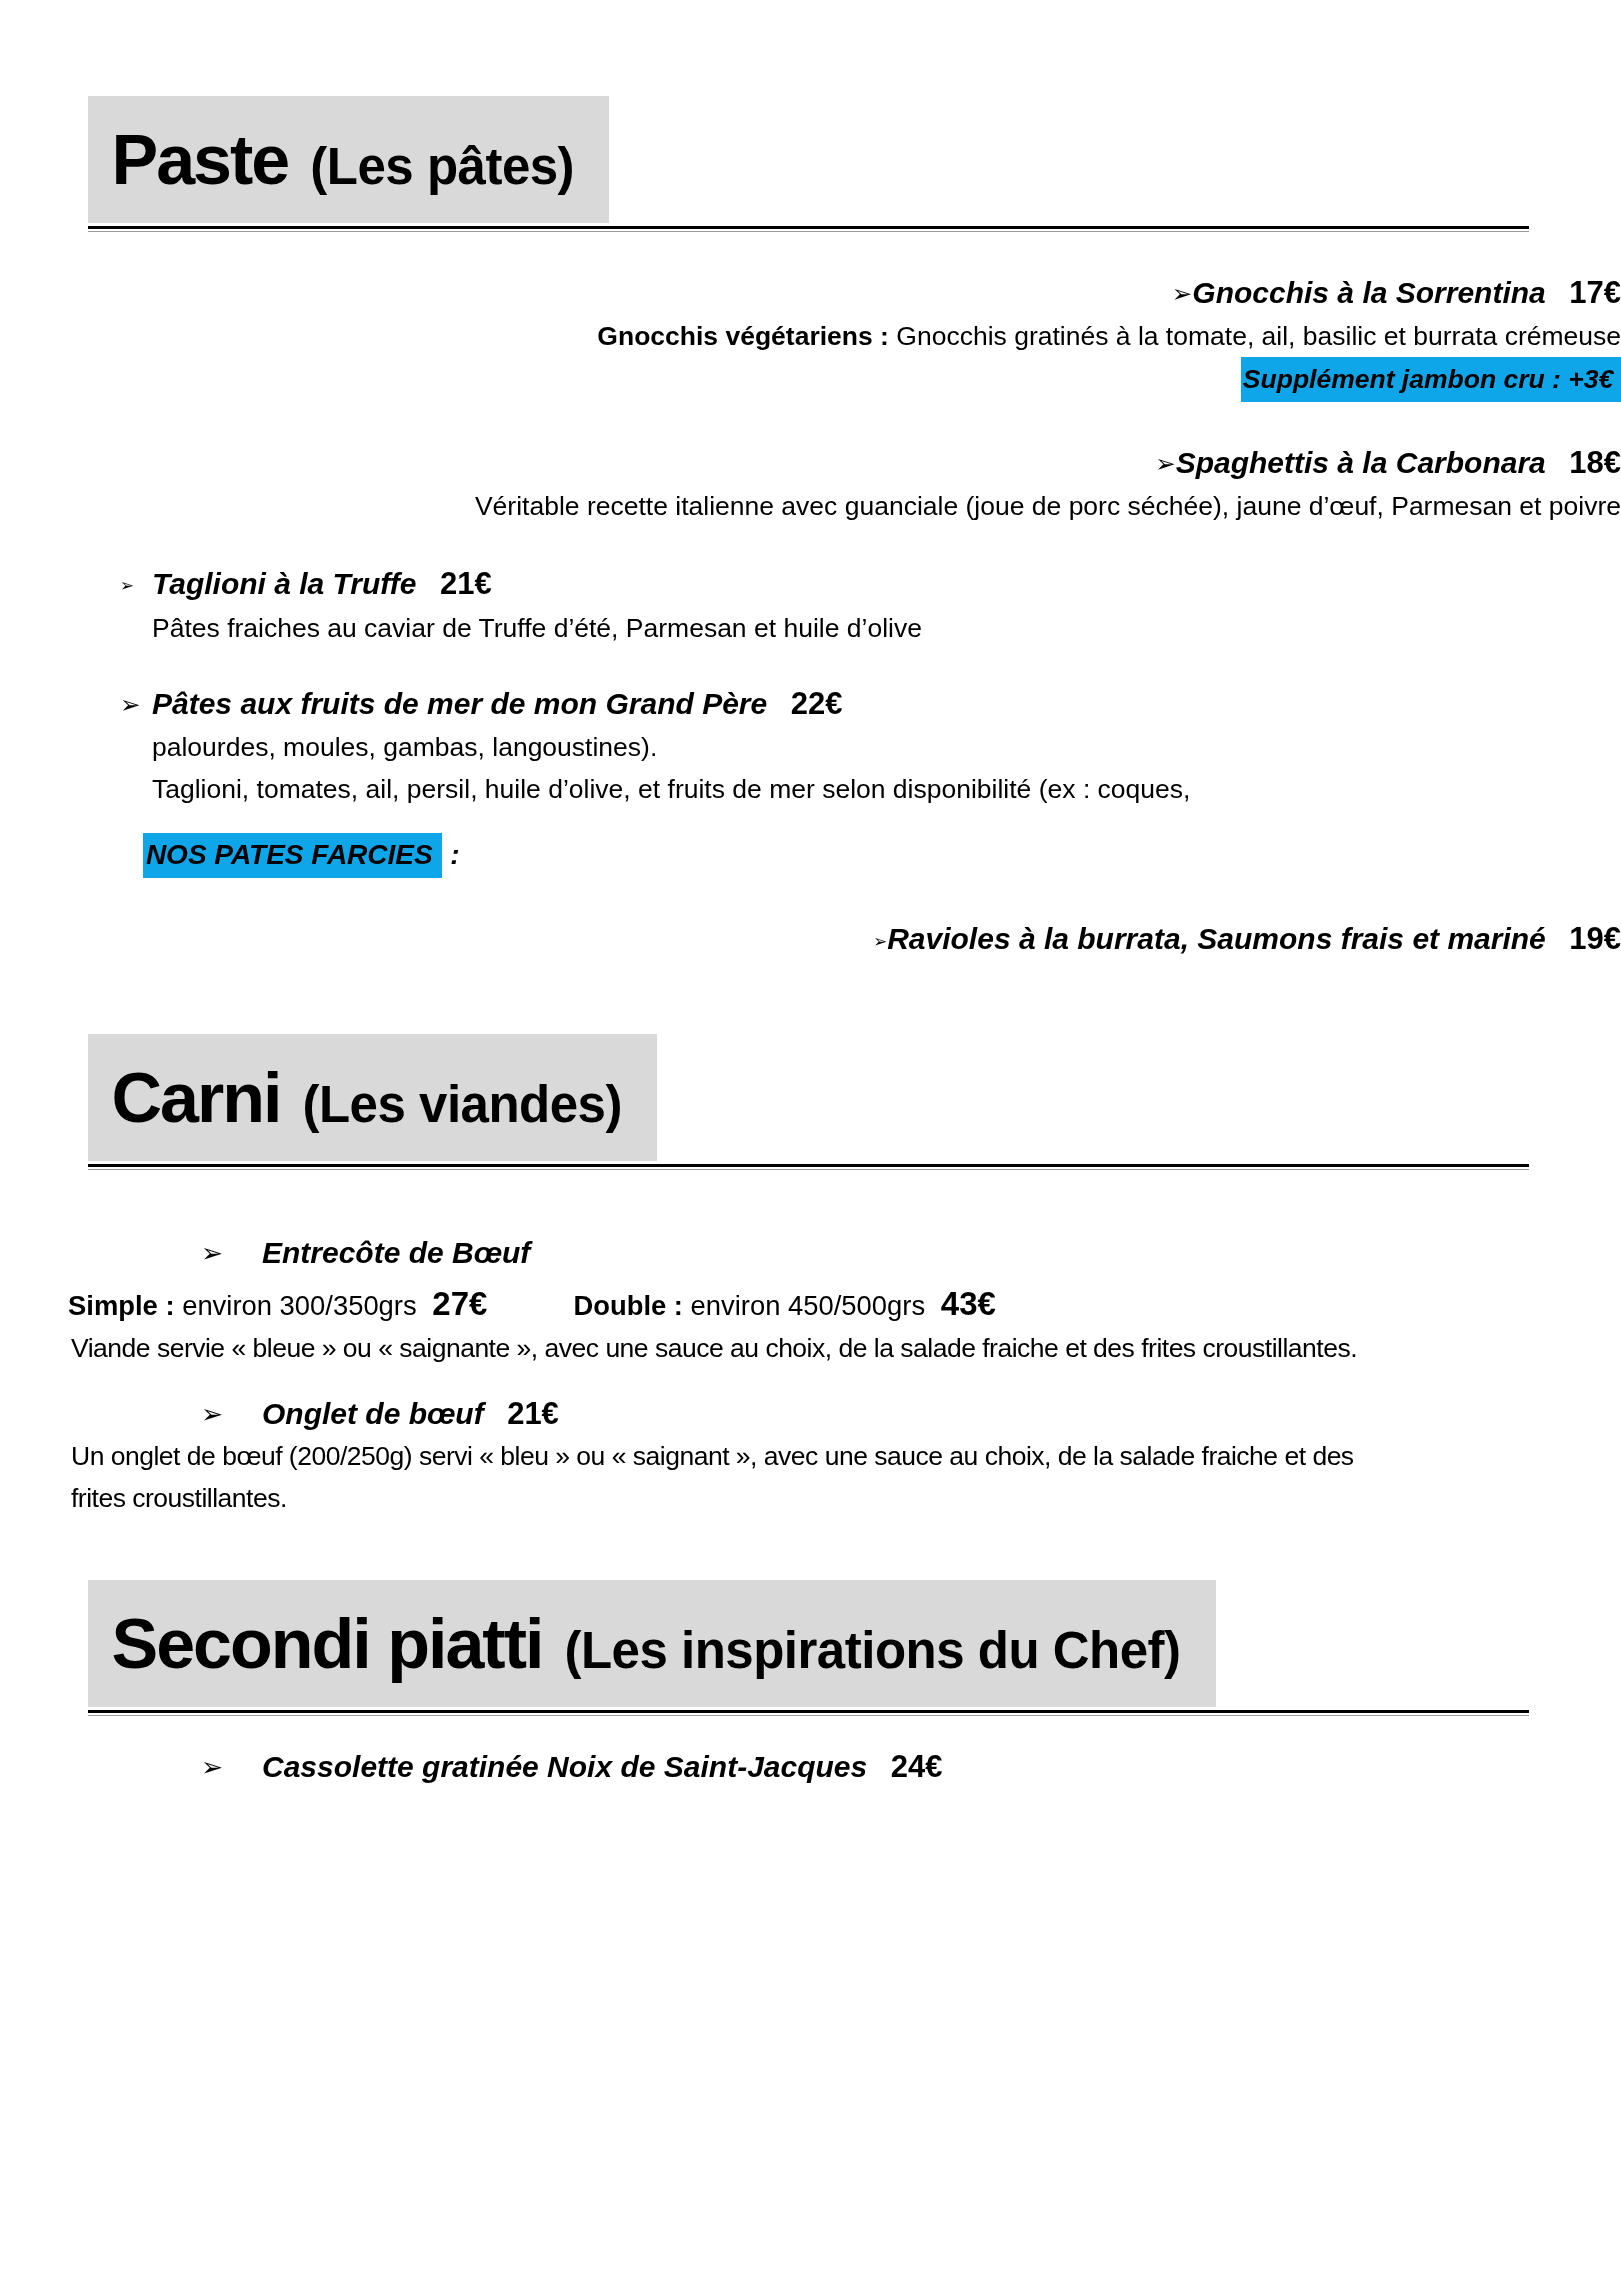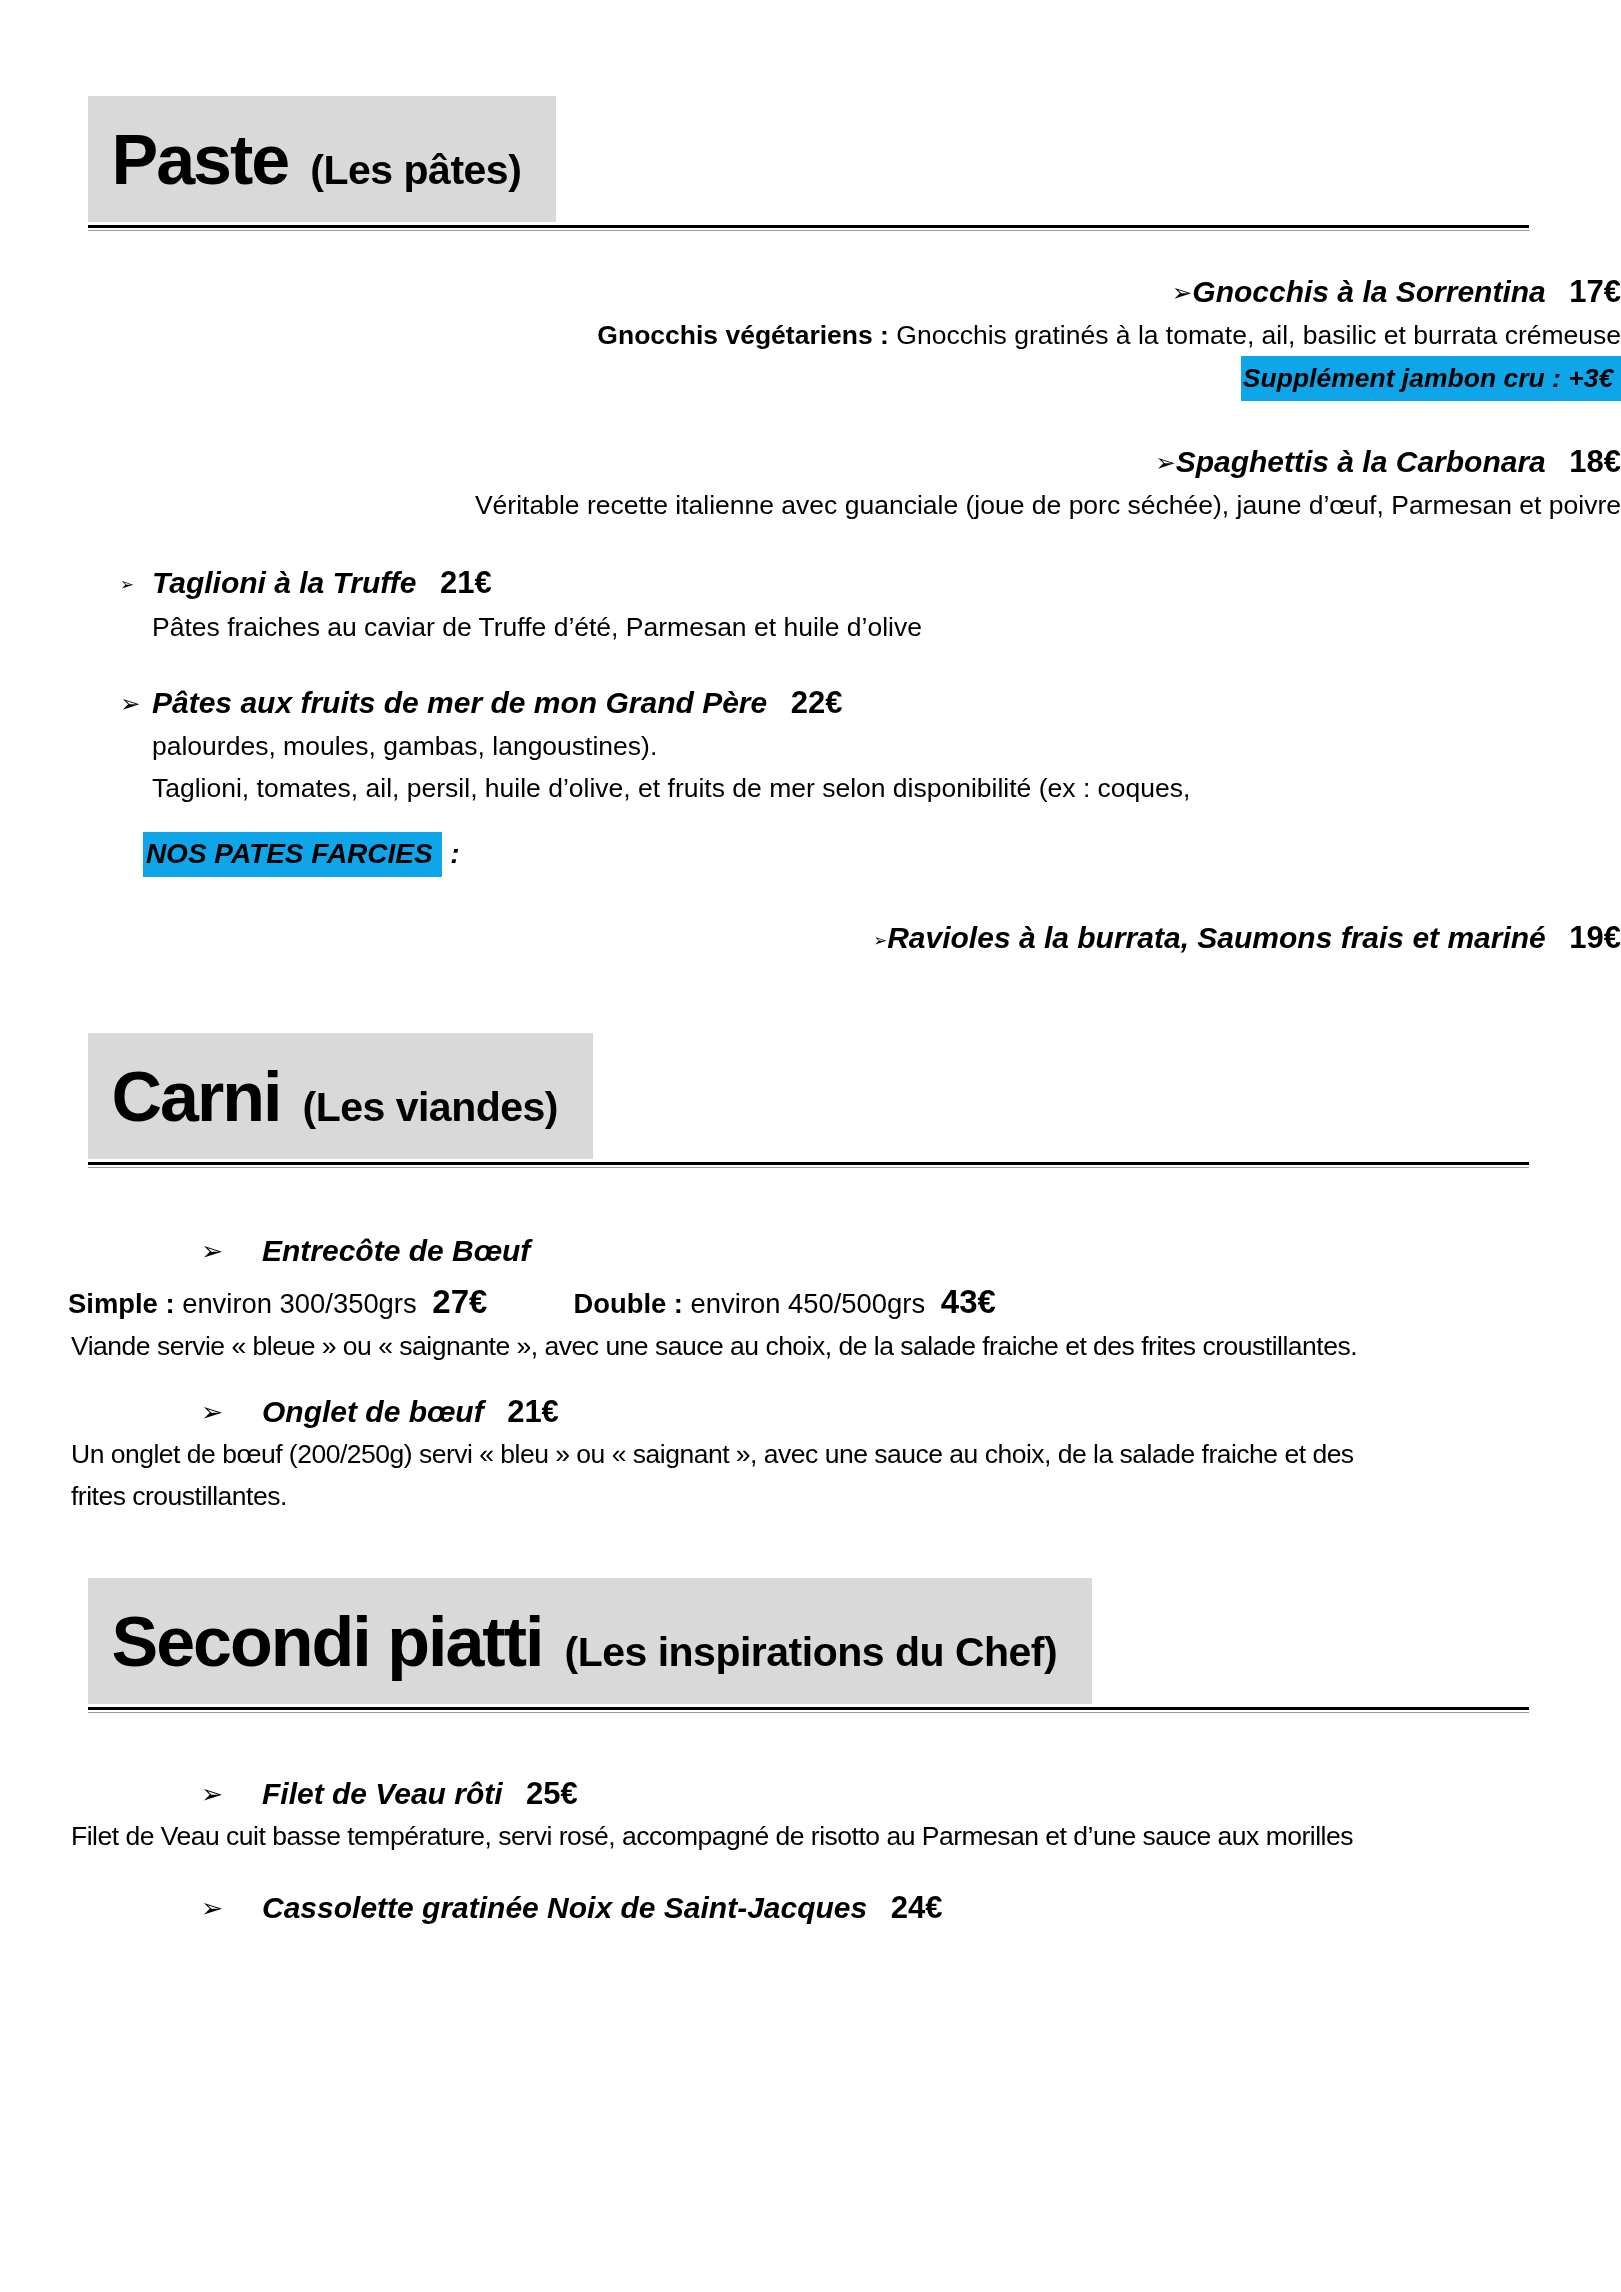--- a/index.html
+++ b/index.html
@@ -15,21 +15,21 @@
     display:inline-block;
     background:#d9d9d9;
     margin-left:88px;
     padding:29px 35px 27.4px 23.5px;
     white-space:nowrap;
   }
   .header-title{
     font-size:70px;font-weight:bold;line-height:1;letter-spacing:-2px;
   }
   .header-sub{
-    font-size:41px;font-weight:bold;margin-left:17.6px;letter-spacing:-0.5px;
+    font-size:51px;font-weight:bold;margin-left:17.6px;letter-spacing:-0.5px;
   }
   .rule{
     margin-left:88px;width:1441px;
     height:2px;
     border-top:3.9px solid #000;
     border-bottom:1px solid #9a9a9a;
     margin-top:2.9px;
   }
   
   .mi{padding-left:120px;}
@@ -167,28 +167,20 @@
   </div>
 
   <div class="mt62">
     <div class="header-box">
       <span class="header-title">Secondi piatti</span>
       <span class="header-sub">(Les inspirations du Chef)</span>
     </div>
     <div class="rule"></div>
 
     
-    <div class="mt60">
-      <div class="mi2">
-        <div class="mi-title">
-          <span class="bullet">➢</span><span class="mi-name">Filet de Veau rôti</span><span class="mi-price">25€</span>
-        </div>
-      </div>
-      <div class="desc-wide">Filet de Veau cuit basse température, servi rosé, accompagné de risotto au Parmesan et d’une sauce aux morilles</div>
-    </div>
 
     
     <div class="mt30">
       <div class="mi2">
         <div class="mi-title">
           <span class="bullet">➢</span><span class="mi-name">Cassolette gratinée Noix de Saint-Jacques</span><span class="mi-price">24€</span>
         </div>
       </div>
     </div>
   </div>

